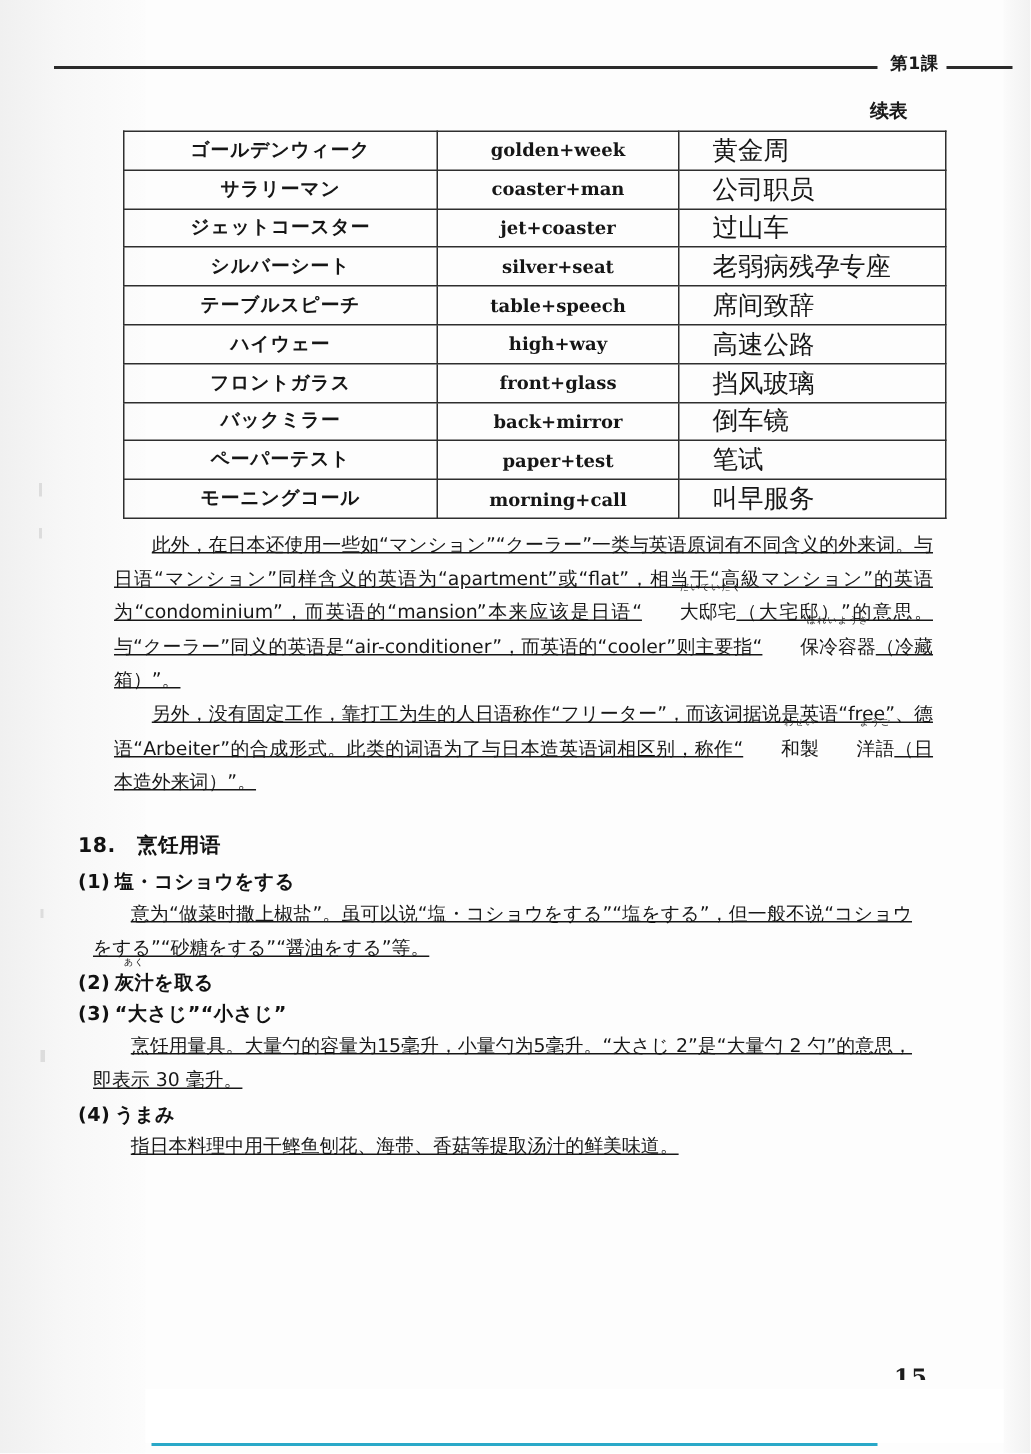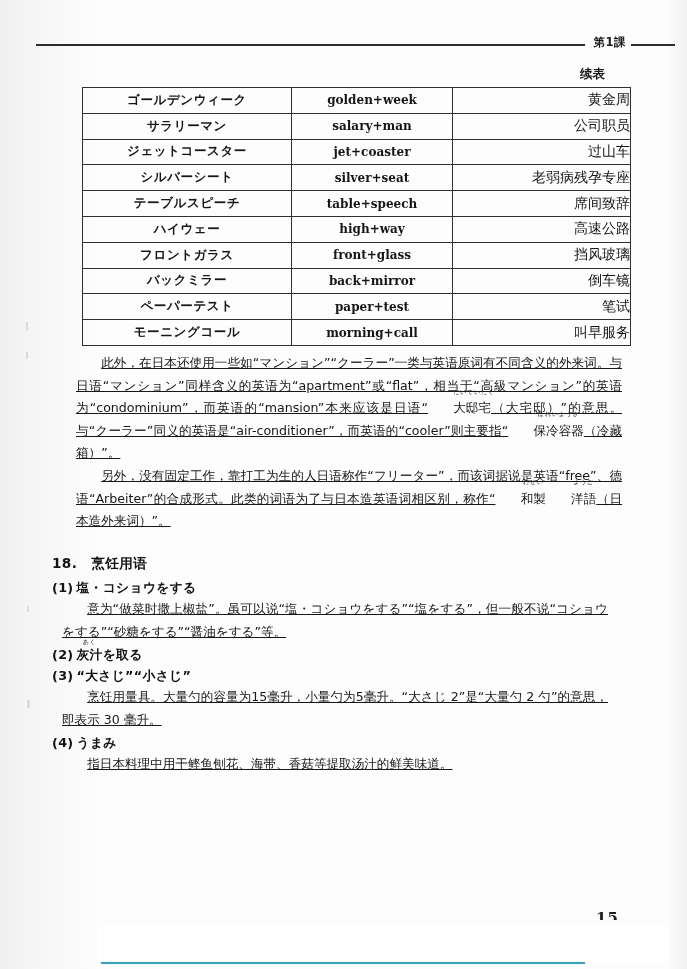--- a/index.html
+++ b/index.html
@@ -114,23 +114,23 @@
   }
   #vocab-table td.english {
     width: 160px;
     text-align: center;
     font-family: "DejaVu Serif", "Liberation Serif", serif;
     font-size: 12px;
     font-weight: bold;
   }
   #vocab-table td.chinese {
     width: 155px;
-    text-align: right;
+    text-align: left;
     padding-left: 22px;
-    font-size: 14px;
+    font-size: 17px;
   }
 
   
   #body-text {
     position: absolute;
     top: 352px;
     left: 66px;
     width: 556px;
   }
   p.para {
@@ -247,21 +247,21 @@
 
   <table id="vocab-table">
     <tbody>
         <tr>
           <td class="katakana">ゴールデンウィーク</td>
           <td class="english">golden+week</td>
           <td class="chinese">黄金周</td>
         </tr>
         <tr>
           <td class="katakana">サラリーマン</td>
-          <td class="english">salary+man</td>
+          <td class="english">coaster+man</td>
           <td class="chinese">公司职员</td>
         </tr>
         <tr>
           <td class="katakana">ジェットコースター</td>
           <td class="english">jet+coaster</td>
           <td class="chinese">过山车</td>
         </tr>
         <tr>
           <td class="katakana">シルバーシート</td>
           <td class="english">silver+seat</td>

